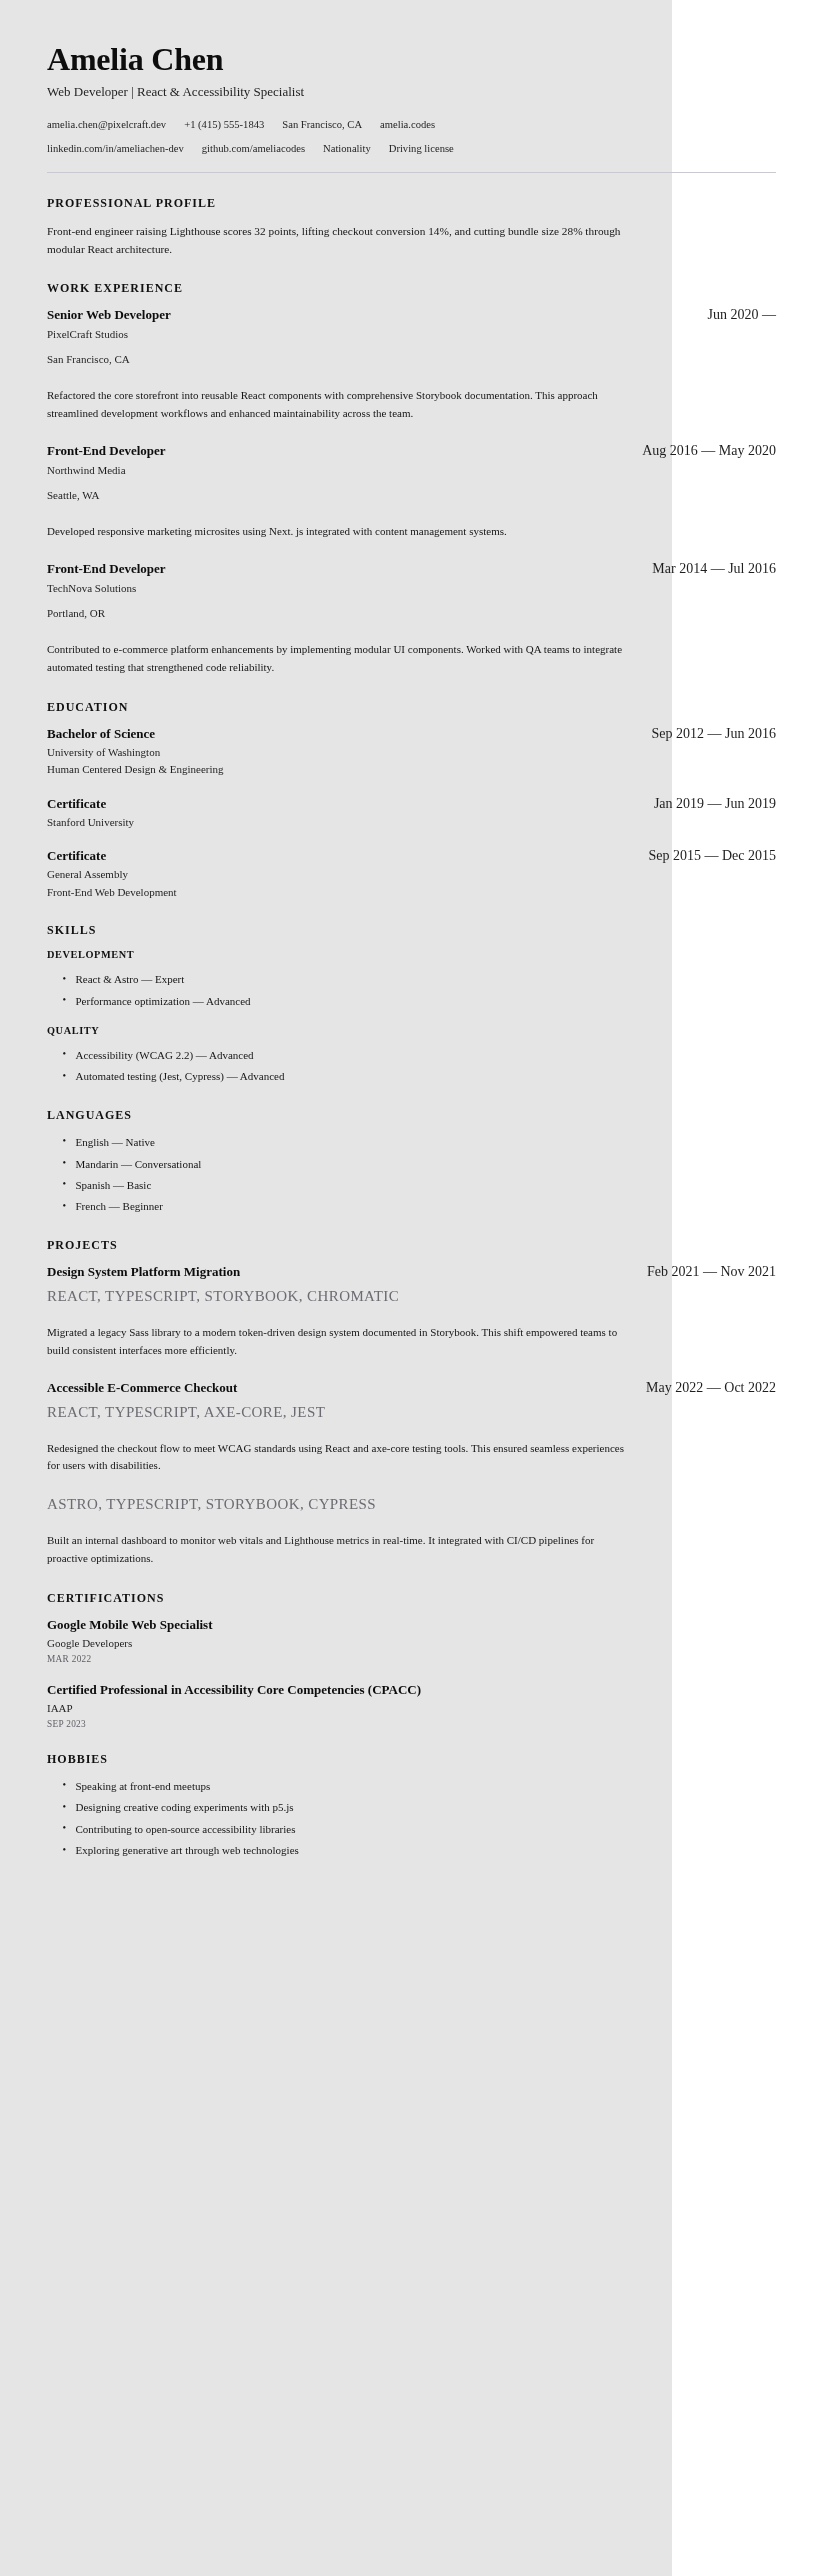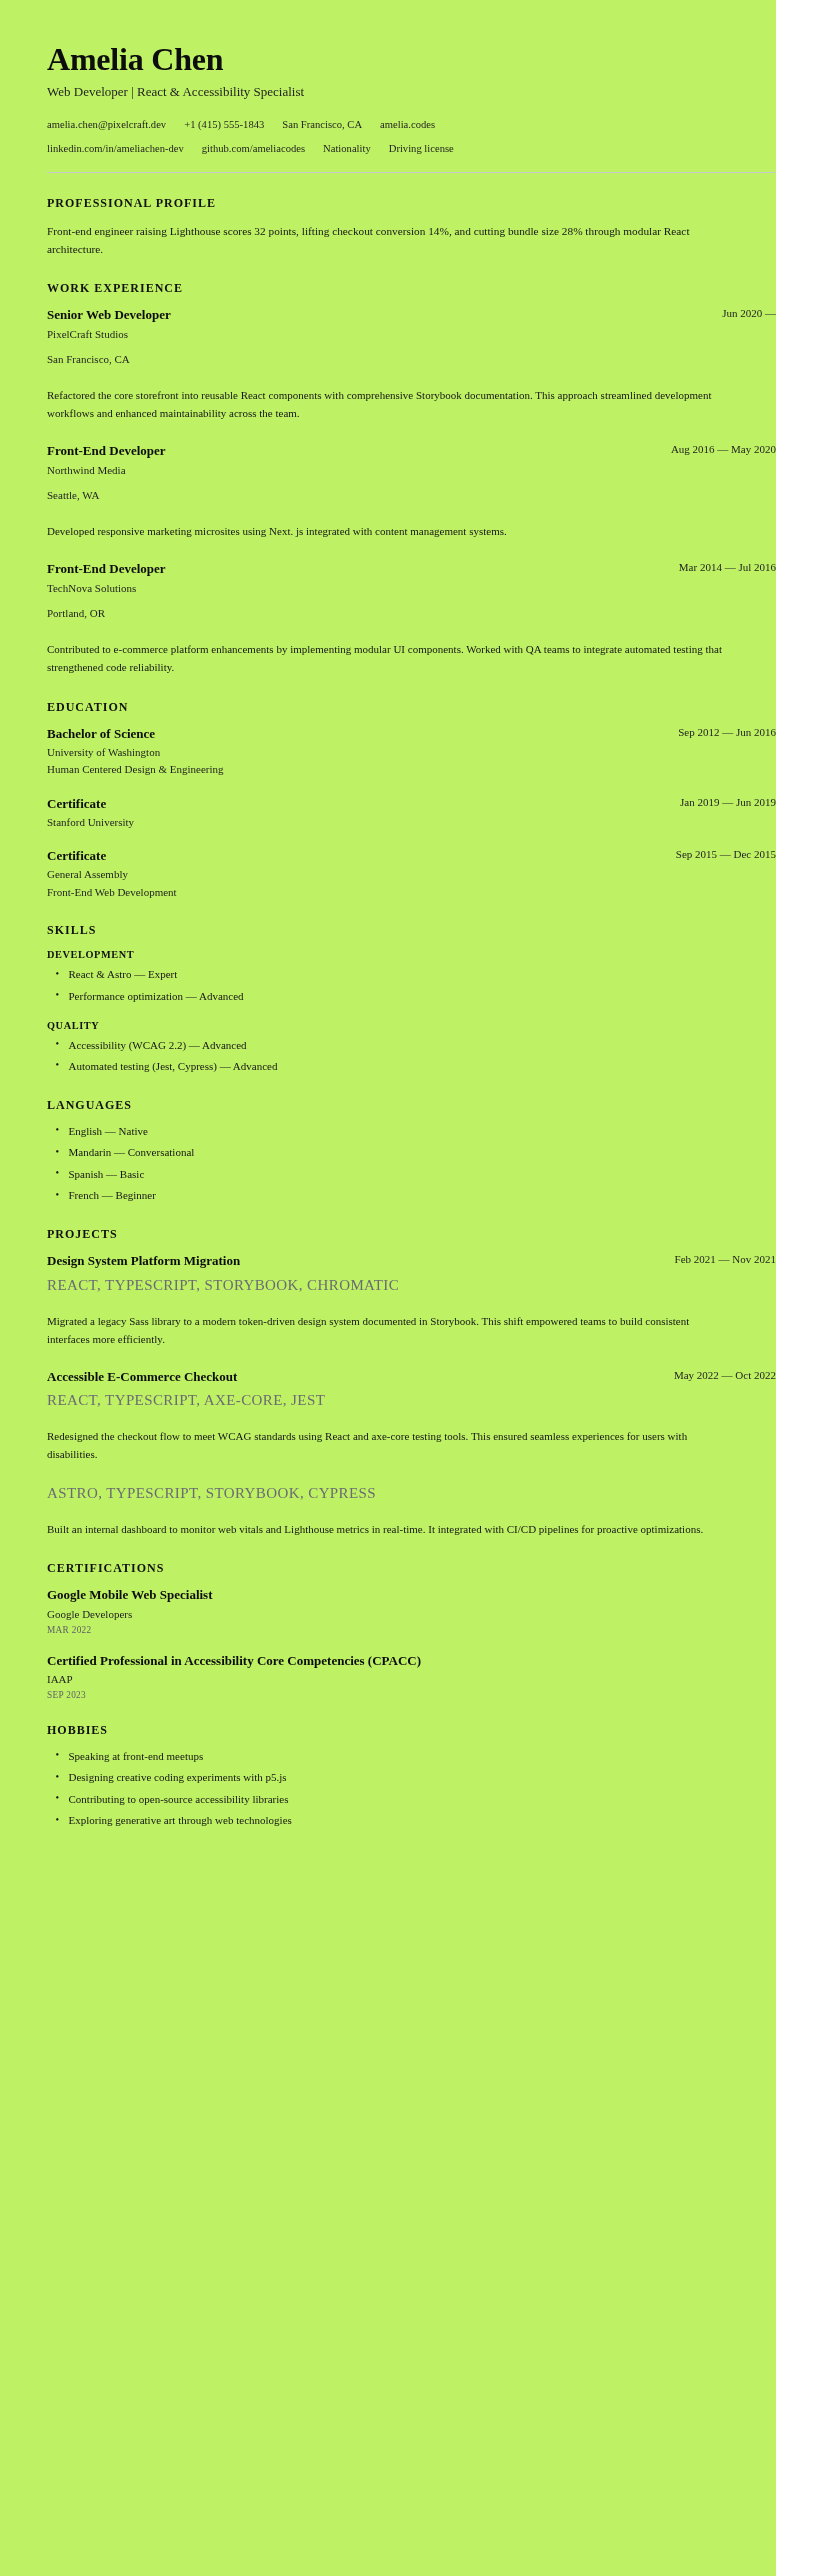--- a/index.html
+++ b/index.html
@@ -9,24 +9,24 @@
     background: #ffffff;
   }
   body {
     width: 824px;
     min-height: 2576px;
     font-family: "Liberation Serif", "DejaVu Serif", serif;
     color: #1a1a1a;
     -webkit-font-smoothing: antialiased;
   }
   .page {
-    width: 776px;
+    width: 672px;
     min-height: 2576px;
     padding: 43px 48px 17px 47px;
-    background: #bef264;
+    background: #e5e5e5;
   }
 
   
   .name {
     font-size: 32px;
     font-weight: 700;
     line-height: 1.06;
     letter-spacing: -0.2px;
     margin: 0 0 6.9px 0;
     color: #0d0d0d;
@@ -85,21 +85,21 @@
     width: 729px;
   }
   .entry-title {
     font-size: 13px;
     font-weight: 700;
     line-height: 1.28;
     color: #0d0d0d;
     margin: 0;
   }
   .entry-date {
-    font-size: 11px;
+    font-size: 14px;
     font-weight: 400;
     color: #1f1f1f;
     white-space: nowrap;
     text-align: right;
     padding-left: 16.5px;
   }
   .entry-org {
     font-size: 11px;
     line-height: 1.5;
     margin: 2.1px 0 0 0;
@@ -153,21 +153,21 @@
     font-weight: 700;
     letter-spacing: 0.6px;
     text-transform: uppercase;
     margin: 0 0 6.9px 0;
     color: #111111;
   }
   .skill-group { margin-bottom: 15px; }
   .skill-group:last-child { margin-bottom: 0; }
   ul.bullets {
     list-style: none;
-    margin: 5px;
+    margin: 12px;
     padding: 0;
   }
   ul.bullets li {
     position: relative;
     padding-left: 16.5px;
     font-size: 11px;
     line-height: 1.45;
     margin-bottom: 5.5px;
     color: #161616;
   }

